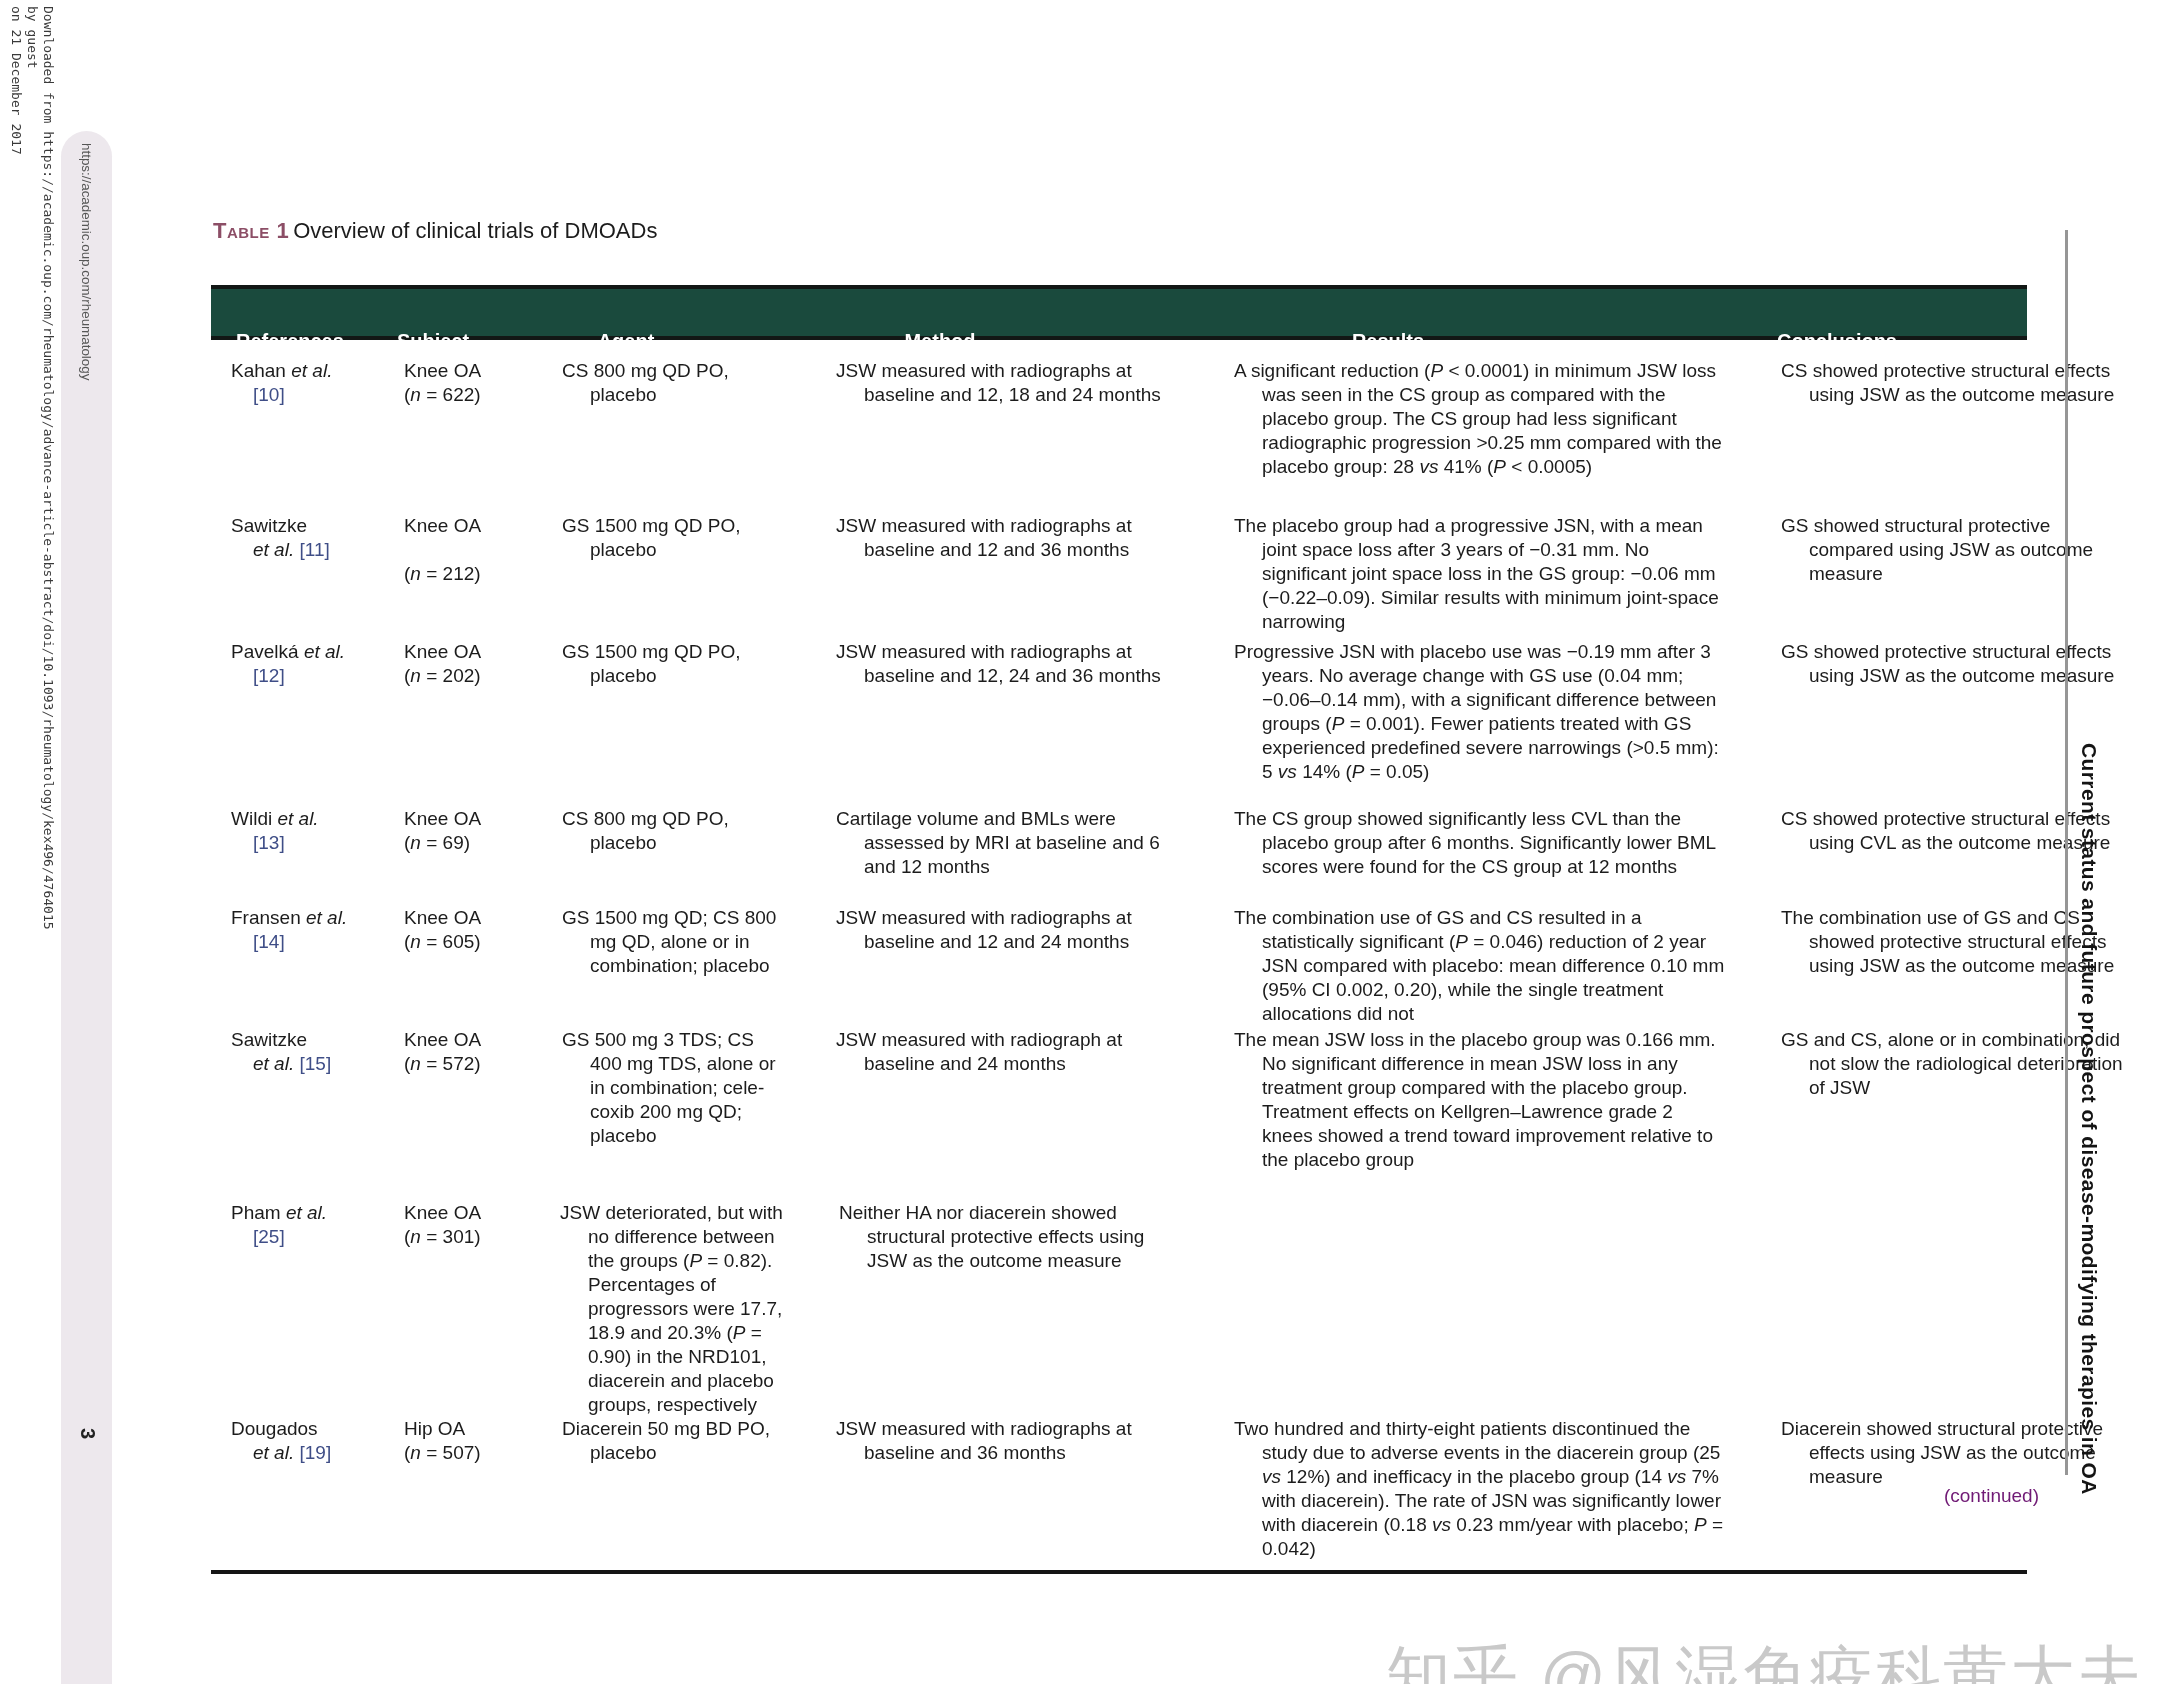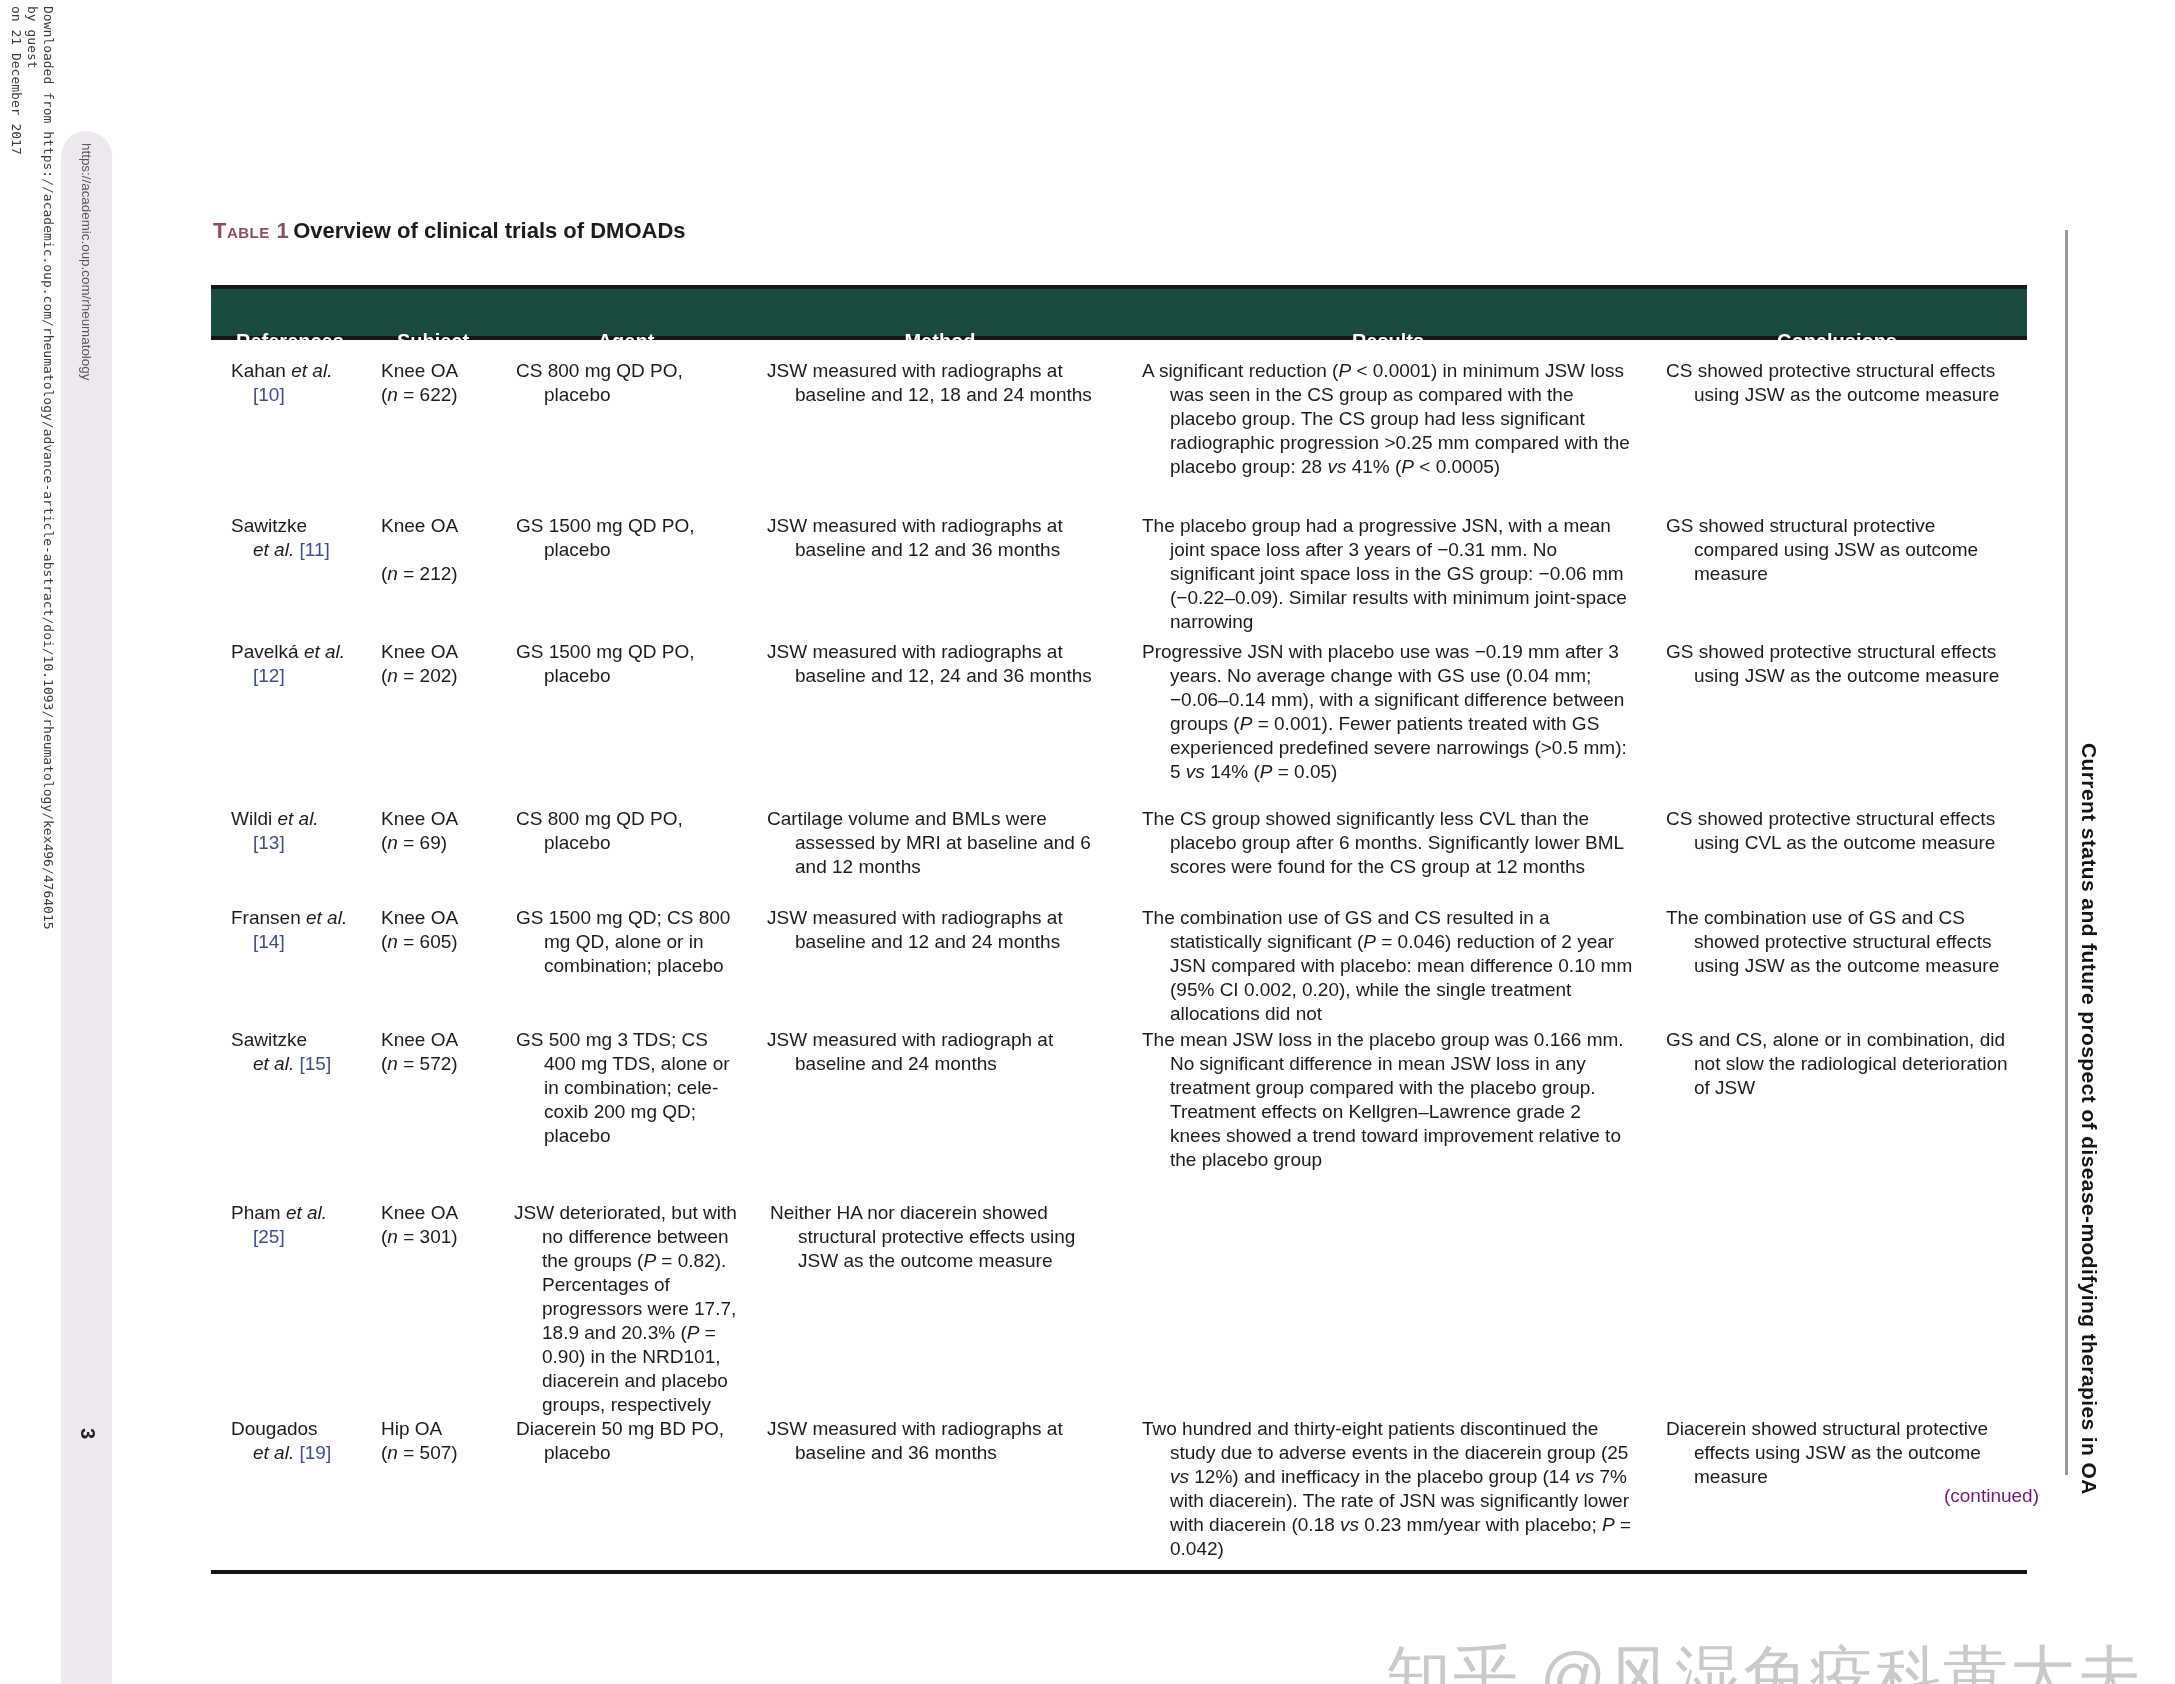--- a/index.html
+++ b/index.html
@@ -29,39 +29,40 @@
     position:absolute; top:1297px; left:15px;
     writing-mode:vertical-rl; font-size:20px; font-weight:bold; color:#222;
   }
 
   
   .caption { position:absolute; left:213px; top:218px; font-size:22px; }
   .cap-label {
     font-variant:small-caps; font-weight:bold; color:var(--caption_accent,#8c4e66);
     margin-right:4px; letter-spacing:0.5px;
   }
-  .cap-text { color:#1c1c1c;font-weight:bold; }
+  .cap-text { color:#1c1c1c; }
 
   
   .dmoad-table {
     position:absolute; left:211px; top:285px; width:1816px;
     font-size:19px; line-height:24px; border-bottom:4px solid #151515;
   }
   .thead {
     display:grid; grid-template-columns:155px 134px 252px 376px 520px 378px;
     background:var(--header_bg,#1a4a3d);
     border-top:4px solid #121715; border-bottom:4px solid #121715;
     height:47px; align-items:center;
   }
   .th { color:#fff; font-weight:bold; font-size:20px; text-align:center;margin-top:40px; }
   .th-ref { text-align:left; padding-left:25px; }
   .tbody { padding-top:19px; }
   .tr {
     display:grid; grid-template-columns:155px 134px 252px 376px 520px 378px;
     align-items:start;
+    gap:23px;
   }
   .r1{min-height:155px} .r2{min-height:126px} .r3{min-height:167px} .r4{min-height:99px}
   .r5{min-height:122px} .r6{min-height:173px} .r7{min-height:119px} .r8{min-height:153px}
 
   .td { overflow:hidden; }
   .line { min-height:24px; }
   .c-ref  { padding-left:20px; padding-right:6px; }
   .c-ref .indent2 { padding-left:22px; }
   .c-subj { padding-left:15px; padding-right:4px; }
   .c-agent   { padding-left:44px; padding-right:8px;  text-indent:-28px; }

